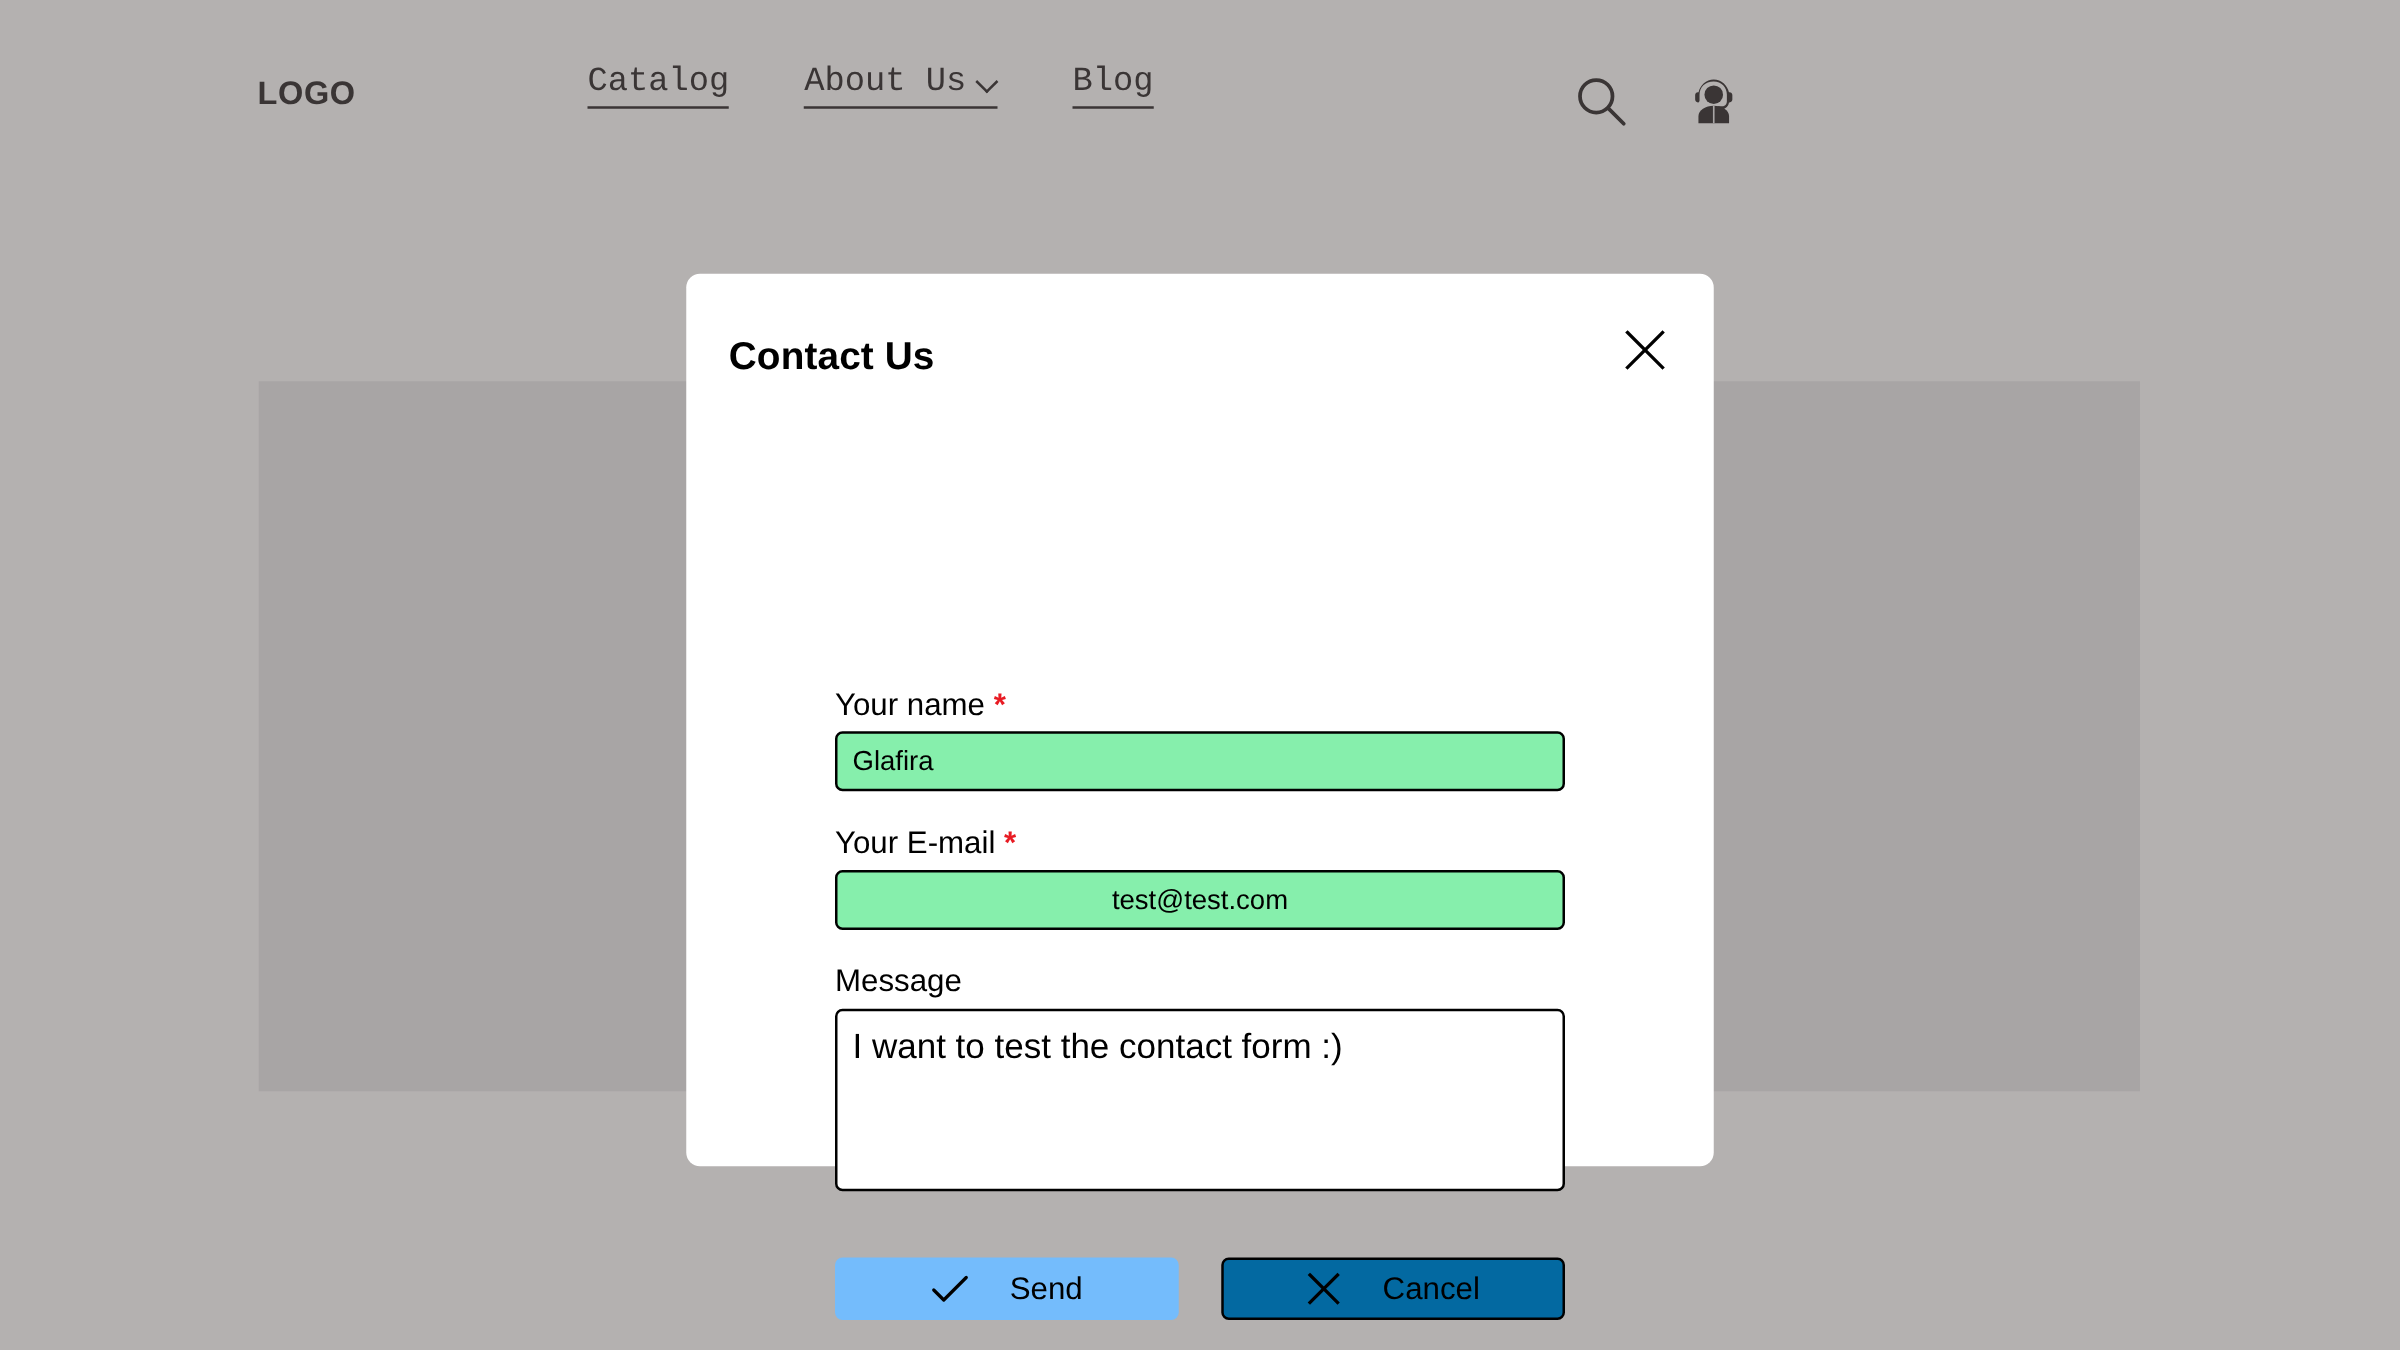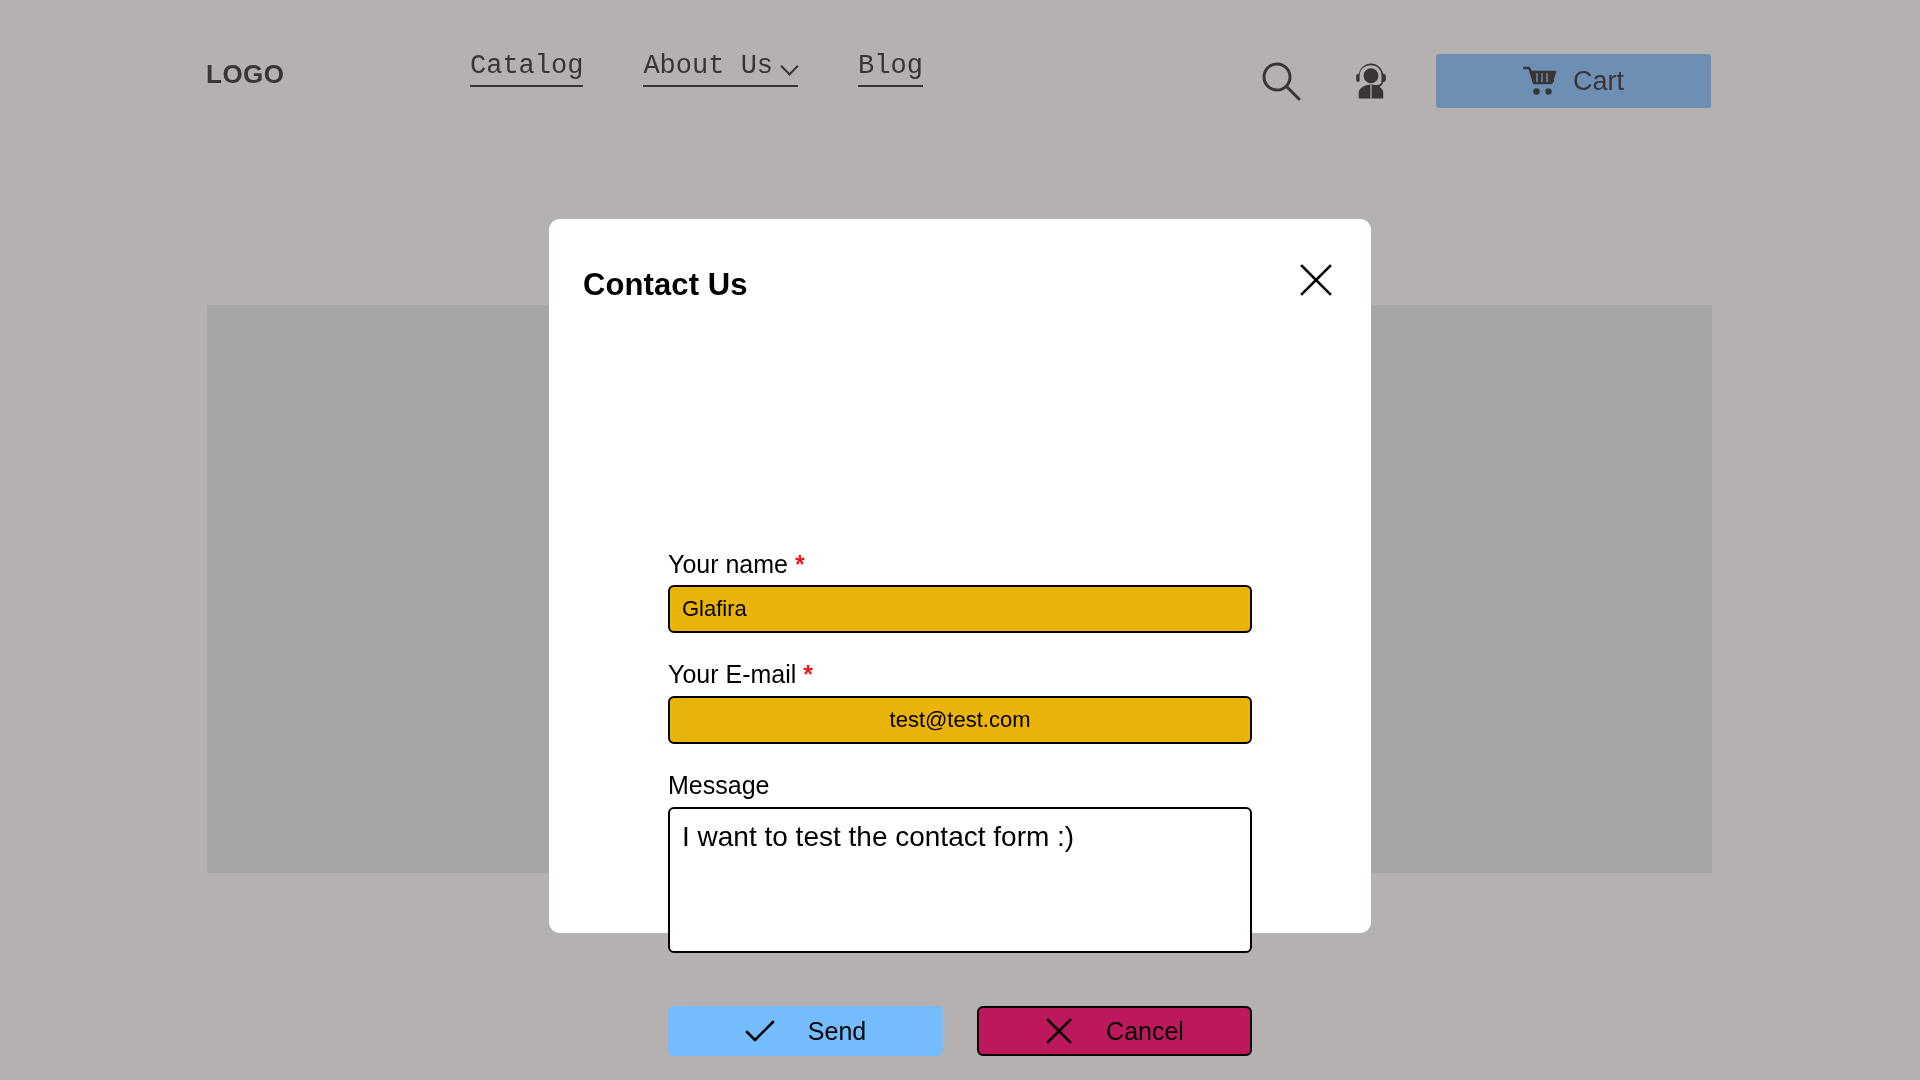--- a/index.html
+++ b/index.html
@@ -202,21 +202,21 @@
 
   .text-input {
     width: 584px;
     height: 48px;
     border: 2px solid #000;
     border-radius: 6px;
     font-size: 22px;
     font-family: "Liberation Sans", sans-serif;
     color: #000;
     padding: 15px 12px;
-    background: #eab308;
+    background: #86efac;
     outline: none;
     display: block;
   }
 
   .textarea-input {
     width: 584px;
     height: 146px;
     border: 2px solid #000;
     border-radius: 6px;
     font-size: 28px;
@@ -260,21 +260,21 @@
   }
 
   .btn-send {
     width: 275px;
     background: #74bcfc;
     border: none;
   }
 
   .btn-cancel {
     width: 275px;
-    background: #be185d;
+    background: #0369a1;
     border: 2px solid #000;
   }
 
   .btn-label { line-height: 1; }
 </style>
 </head>
 <body>
 
 <div class="page">
 
@@ -308,32 +308,20 @@
 
     <button class="icon-btn support-btn">
       <svg width="42" height="42" viewBox="0 0 48 48">
         <path d="M24 6c-8 0-13 5.2-13 12v5.5c0 1.2-1.2 1.6-1.2 1.6h-.3c-1.4 0-2.5-1.2-2.5-2.6v-4.2c0-1.4 1.1-2.6 2.5-2.6h.6C11.5 9.5 17 4 24 4s12.5 5.5 13.9 11.7h.6c1.4 0 2.5 1.2 2.5 2.6v4.2c0 1.4-1.1 2.6-2.5 2.6h-.6c-.4 3.4-2.8 5.5-6 6.2v1.3h-4.3v-4h4c2.6 0 4.4-1.8 4.4-4.6V18c0-6.8-5-12-12-12z" fill="#3a3535"></path>
         <circle cx="24" cy="18" r="8.5" fill="#3a3535"></circle>
         <path d="M24 28c-7.5 0-14 4.2-14 9.5V44h28v-6.5C38 32.2 31.5 28 24 28z" fill="#3a3535"></path>
         <path d="M24 28v16" stroke="#a8a5a5" stroke-width="1.5"></path>
       </svg>
     </button>
 
-    <button class="cart-btn">
-      <svg width="34" height="30" viewBox="0 0 34 30">
-        <path d="M1 2h5l2 4h24l-3.5 11H11L7 4" fill="none" stroke="#3a3535" stroke-width="2.4" stroke-linejoin="round" stroke-linecap="round"></path>
-        <rect x="9" y="7" width="22" height="9" fill="#3a3535"></rect>
-        <line x1="14" y1="7" x2="14" y2="16" stroke="#6e8fb4" stroke-width="1.4"></line>
-        <line x1="19" y1="7" x2="19" y2="16" stroke="#6e8fb4" stroke-width="1.4"></line>
-        <line x1="24" y1="7" x2="24" y2="16" stroke="#6e8fb4" stroke-width="1.4"></line>
-        <circle cx="13.5" cy="25.5" r="3.2" fill="#3a3535"></circle>
-        <circle cx="25.5" cy="25.5" r="3.2" fill="#3a3535"></circle>
-      </svg>
-      <span class="cart-label">Cart</span>
-    </button>
 
   </header>
 
   <div class="content-block"></div>
 
   <div class="modal-overlay">
     <div class="modal">
 
       <div class="modal-title">Contact Us</div>
 

